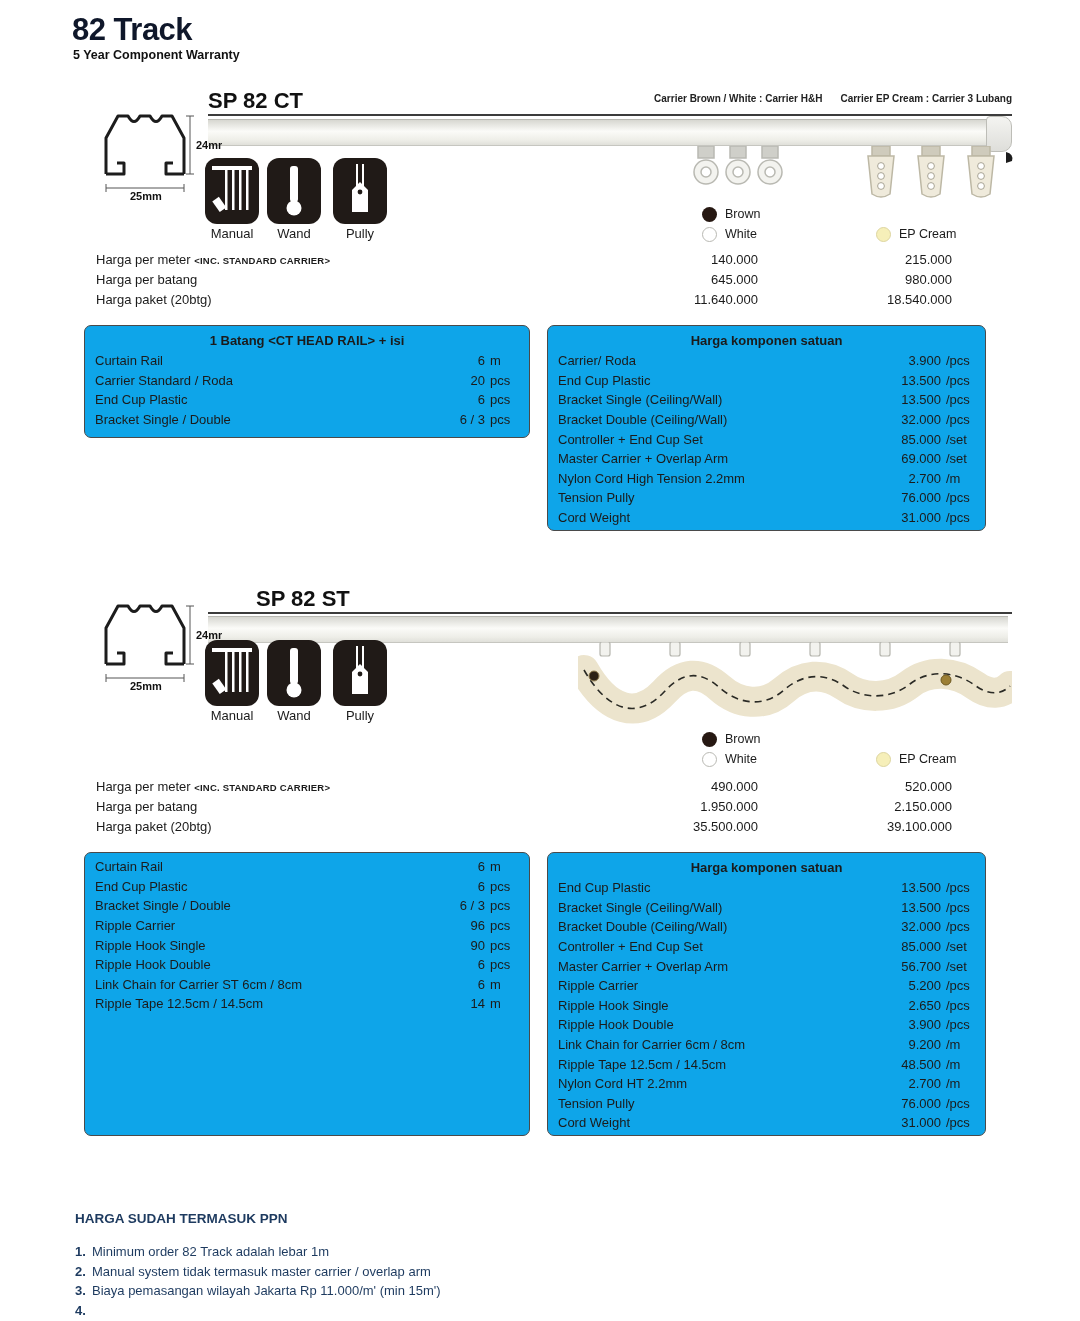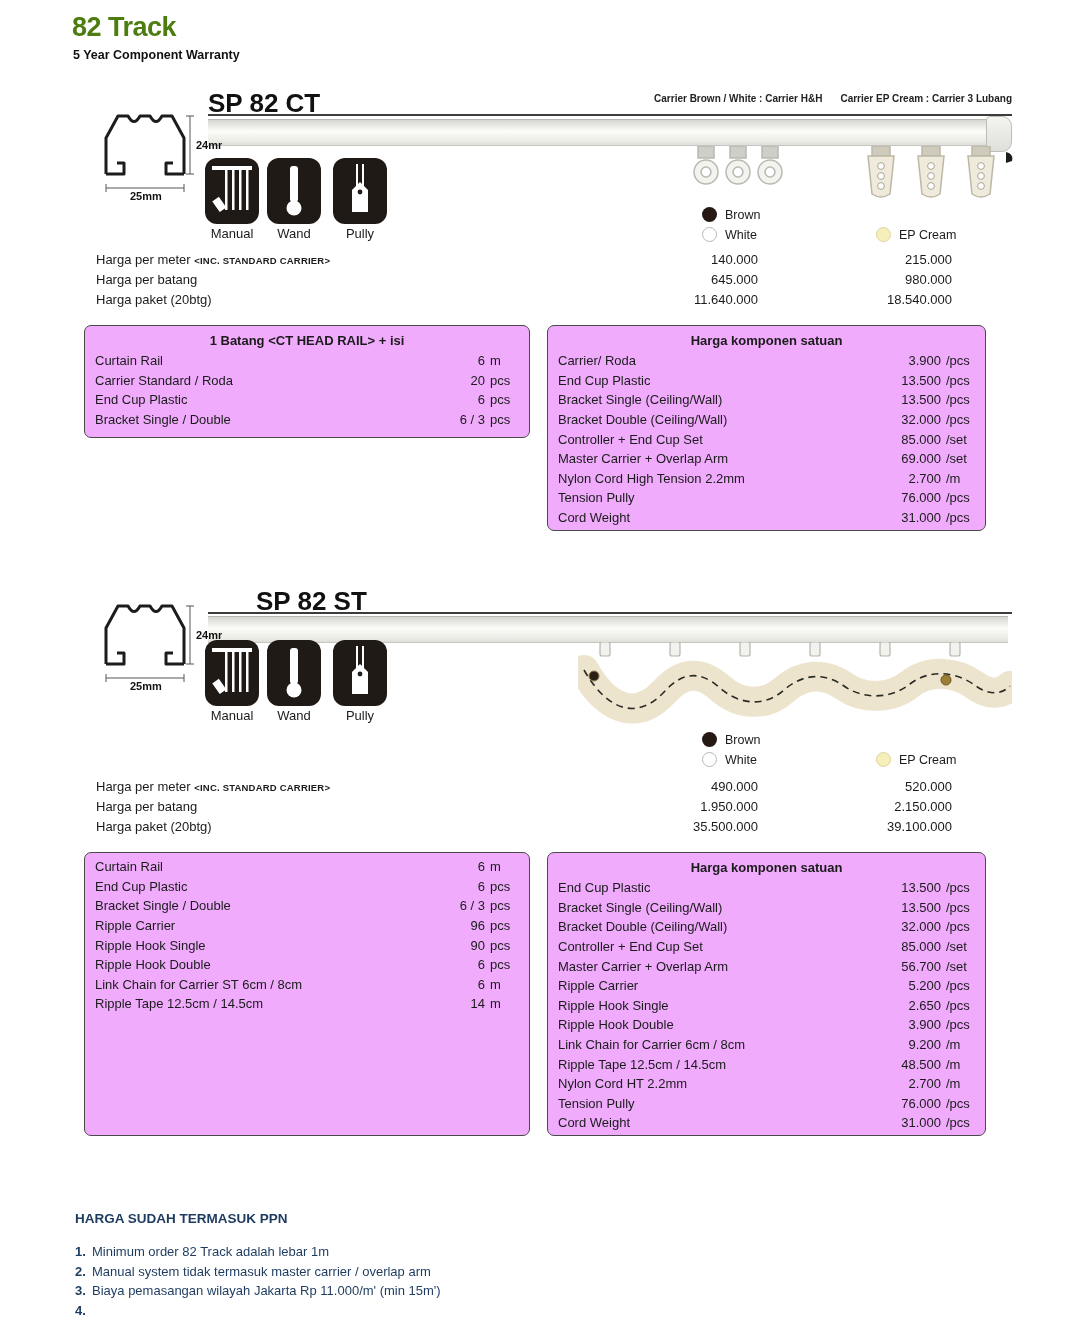--- a/index.html
+++ b/index.html
@@ -4,25 +4,25 @@
 <style>
   * { margin:0; padding:0; box-sizing:border-box; }
   html,body { background:#ffffff; }
   body {
     width:1080px; height:1321px; position:relative; overflow:hidden;
     font-family:"Liberation Sans", sans-serif; color:#1b1b1b;
   }
   .abs { position:absolute; }
 
   
-  .page-title { left:72px; top:12px; font-size:27px; font-weight:bold; letter-spacing:-0.5px; color:#4d7c0f; }
+  .page-title { left:72px; top:12px; font-size:31px; font-weight:bold; letter-spacing:-0.5px; color:#0f172a; }
   .page-subtitle { left:73px; top:48px; font-size:12.5px; font-weight:bold; color:#111; }
 
   
-  .section-title { font-size:26px; font-weight:bold; color:#111; }
+  .section-title { font-size:22px; font-weight:bold; color:#111; }
   .title-rule { height:2px; background:#3c3c3c; width:804px; left:208px; }
   .rail {
     left:208px; width:800px; height:27px;
     background:linear-gradient(#d7d7d1, #fbfbf8 45%, #eeeee8 80%, #e0e0da);
     border-top:1px solid #b9b9b3; border-bottom:1px solid #c6c6c0;
   }
   .rail-endcap {
     width:26px; height:36px; background:linear-gradient(#f4f4f1,#dededa);
     border:1px solid #bdbdb7; border-radius:4px 10px 10px 6px;
   }
@@ -30,33 +30,33 @@
     font-size:10px; font-weight:bold; color:#222; }
 
   
   .profile { left:92px; }
 
   
   .tile { width:54px; height:66px; background:#201a17; border-radius:12px; }
   .tile-label { width:70px; text-align:center; font-size:13px; color:#1b1b1b; }
 
   
-  .legend-item { display:flex; align-items:center; gap:8px; font-size:12.5px; color:#1b1b1b; }
+  .legend-item { display:flex; align-items:flex-start; gap:8px; font-size:12.5px; color:#1b1b1b; }
   .dot { width:15px; height:15px; border-radius:50%; }
 
   
   .price-block { left:96px; width:860px; }
   .price-row { display:flex; height:20px; align-items:center; font-size:13px; }
   .price-label { width:384px; white-space:nowrap; }
   .price-suffix { font-size:9.5px; font-weight:bold; letter-spacing:0.2px; }
   .price-col1 { width:278px; text-align:right; }
   .price-col2 { width:194px; text-align:right; }
 
   
-  .box { border:1.6px solid #4a4a4a; border-radius:7px; background:#f0abfc; padding:4px 10px 4px 10px; }
+  .box { border:1.6px solid #4a4a4a; border-radius:7px; background:#0ea5e9; padding:4px 10px 4px 10px; }
   .box-title { text-align:center; font-size:13px; font-weight:bold; height:21px; line-height:21px; }
   .box-row { display:flex; align-items:center; height:19.6px; font-size:13px; }
   .row-label { flex:1; white-space:nowrap; }
   .row-value { min-width:58px; text-align:right; white-space:nowrap; }
   .row-unit { width:34px; text-align:left; padding-left:5px; }
 
   
   .footer { left:75px; top:1211px; color:#1d3a5f; }
   .footer-heading { font-size:13.5px; font-weight:bold; margin-bottom:16px; }
   .footer-note { display:flex; font-size:13px; height:19.5px; align-items:center; }

